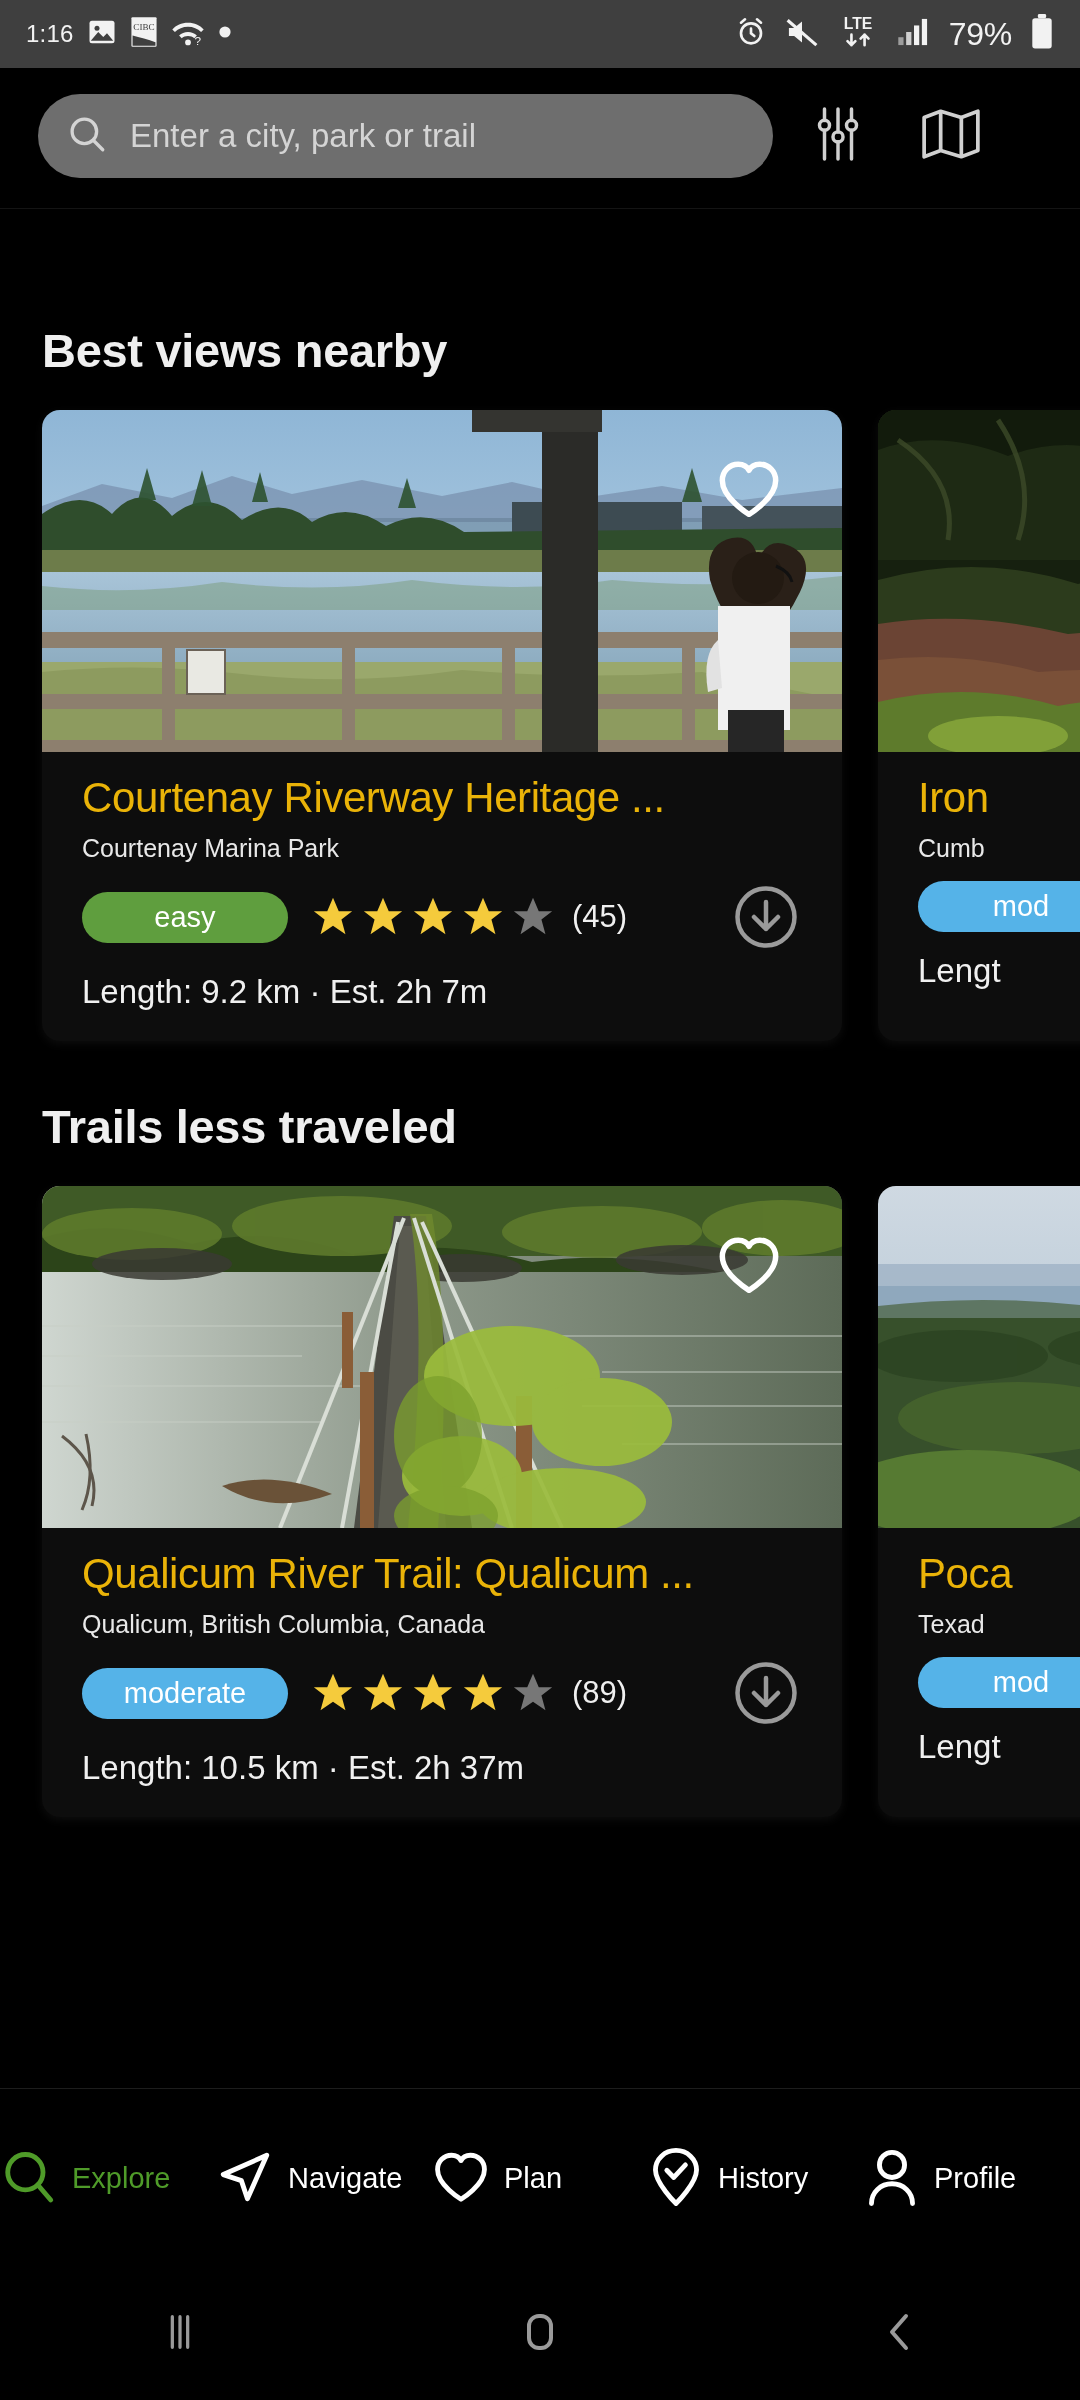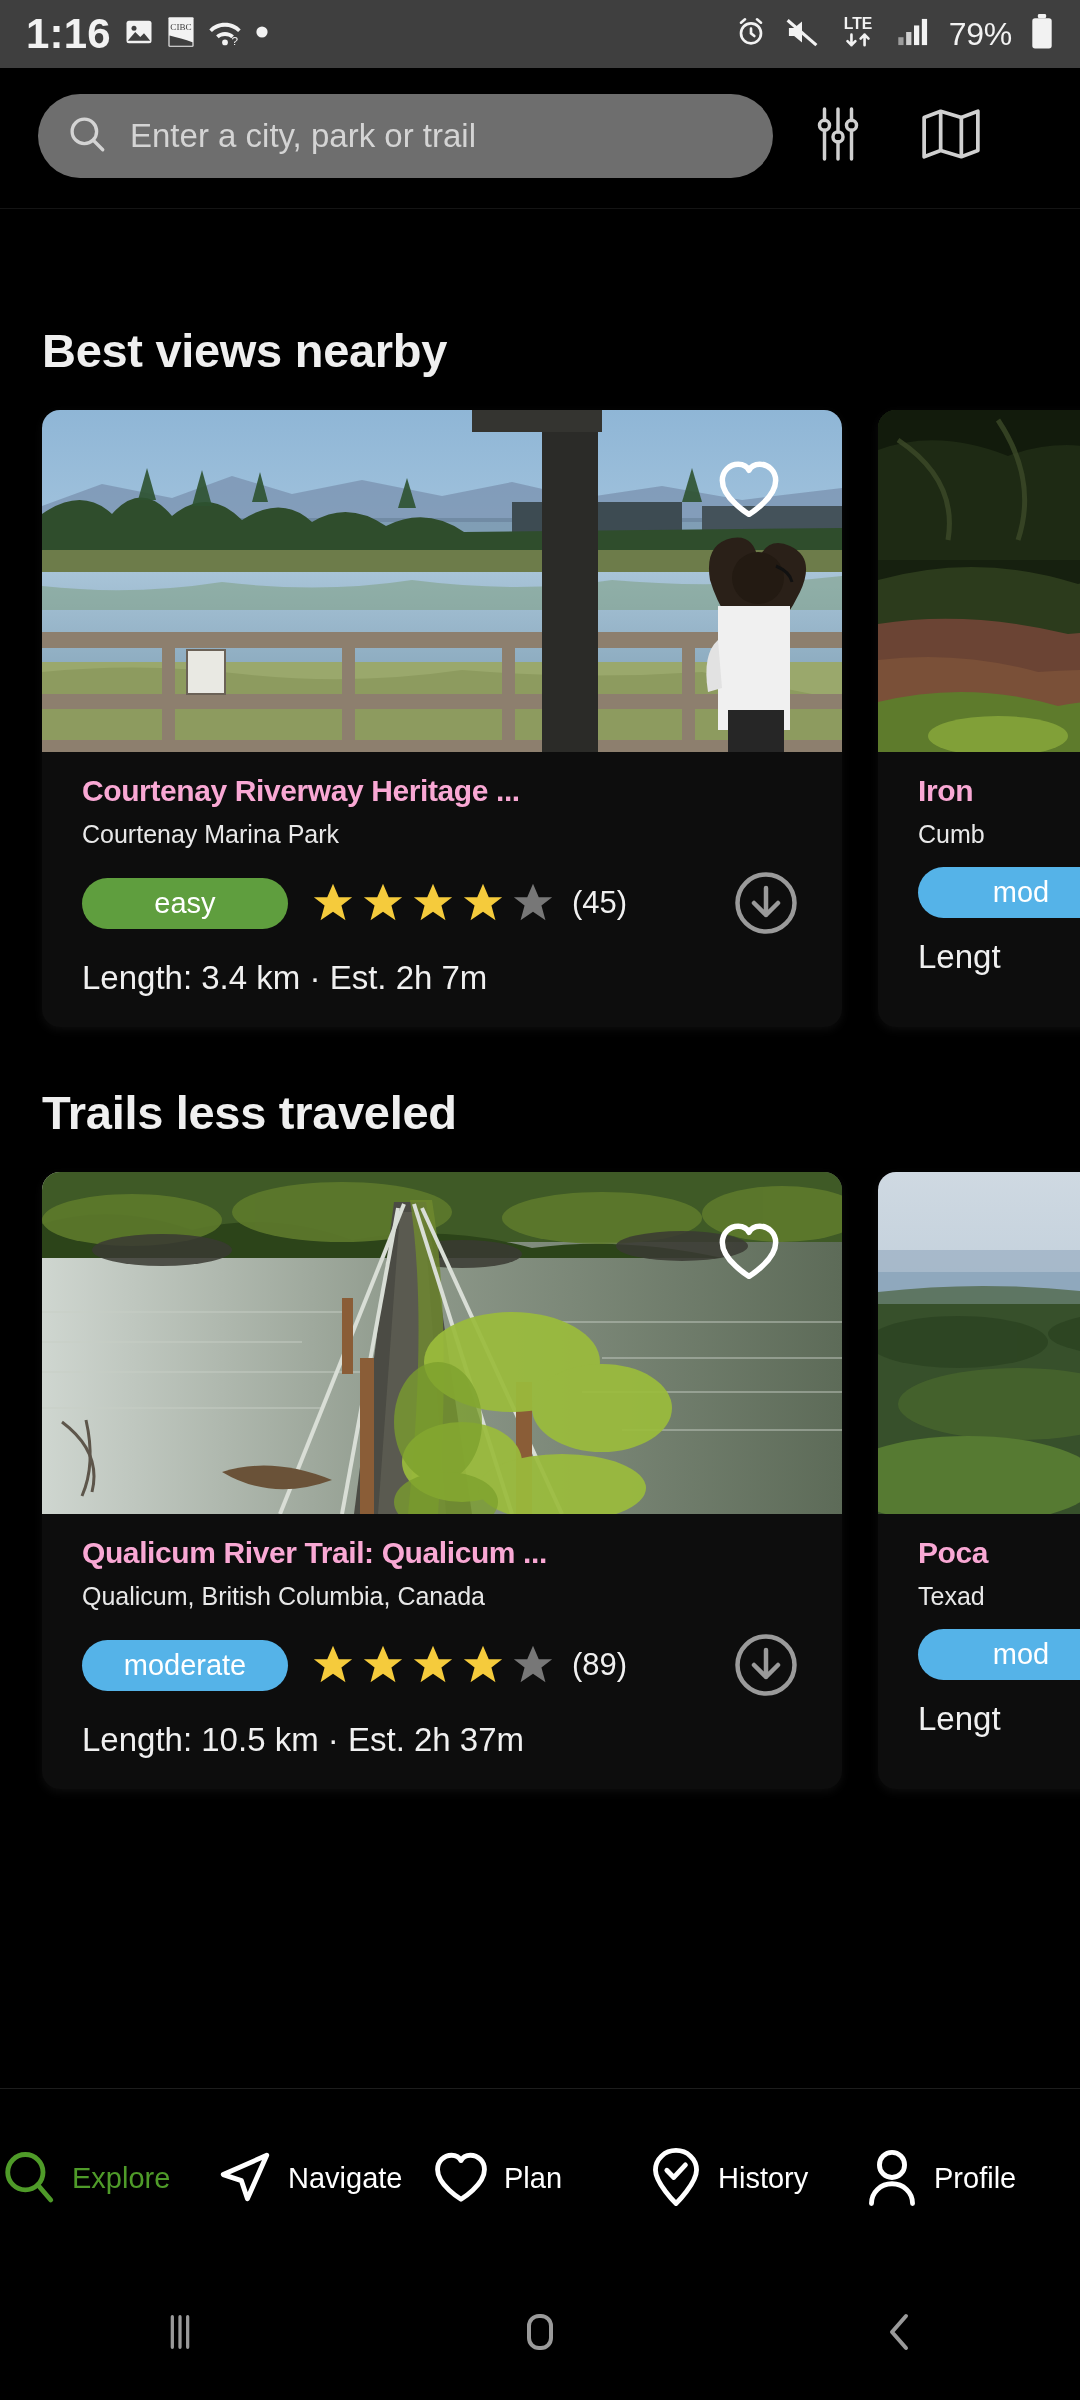--- a/index.html
+++ b/index.html
@@ -11,21 +11,21 @@
   }
   .phone { position:relative; width:1080px; height:2400px; background:#000; }
 
   
   .statusbar {
     height:68px; background:#3f3f3f;
     display:flex; align-items:center;
     padding:0 26px; color:#f2f2f2;
   }
   .sb-left { display:flex; align-items:center; gap:13px; }
-  .sb-clock { font-size:42px; letter-spacing:.2px;font-weight:bold; }
+  .sb-clock { font-size:24px; letter-spacing:.2px; }
   .sb-right { margin-left:auto; display:flex; align-items:center; gap:18px; }
   .sb-batt { font-size:32px; letter-spacing:-.3px; }
   .ic { display:block; }
 
   
   .header {
     background:#000; padding:26px 38px 30px 38px;
     display:flex; align-items:center; gap:17px;
     border-bottom:1px solid #141414;
   }
@@ -51,21 +51,21 @@
   }
   .card.peek { flex:0 0 800px; }
   .card-photo { position:relative; height:342px; overflow:hidden; }
   .card-photo svg { display:block; width:100%; height:100%; }
   .heart {
     position:absolute; top:48px; right:60px;
     width:66px; height:62px;
   }
   .card-body { padding:22px 40px 30px 40px; }
   .card-title {
-    color:#f9a8d4; font-size:30px; font-weight:bold;
+    color:#eab308; font-size:42px; font-weight:normal;
     white-space:nowrap; overflow:hidden; letter-spacing:-.4px;
   }
   .card-sub { color:#e8e8e8; font-size:25px; margin-top:12px; white-space:nowrap; }
   .card-meta { display:flex; align-items:center; margin-top:18px; }
   .badge {
     color:#fff; font-size:29px; border-radius:30px;
     padding:9px 30px; min-width:206px; text-align:center;
   }
   .stars { display:flex; align-items:center; gap:4px; margin-left:22px; }
   .star { width:46px; height:46px; }
@@ -282,21 +282,21 @@
                 </svg>
             </span>
             <span class="rcount">(45)</span>
             <span class="dlbtn">
               <svg width="72" height="72" viewBox="0 0 24 24" fill="none" stroke="#9a9a9a" stroke-width="1.5">
                   <circle cx="12" cy="12" r="9.5"></circle>
                   <path d="M12 7v9m0 0l-4-4m4 4l4-4" stroke-linecap="round" stroke-linejoin="round"></path>
                 </svg>
             </span>
           </div>
-          <div class="card-len">Length: 3.4 km  ·  Est. 2h 7m</div>
+          <div class="card-len">Length: 9.2 km  ·  Est. 2h 7m</div>
         </div>
       </div>
 
       <div class="card peek">
         <div class="card-photo">
           <svg viewBox="0 0 800 342" preserveAspectRatio="none">
             <rect width="800" height="342" fill="#16200f"></rect>
             <rect y="0" width="800" height="150" fill="#1e2a14"></rect>
             <path d="M0 40 q60 -22 130 6 q70 -26 140 10 q80 -20 150 12 q70 -16 150 8 L800 70 L800 0 L0 0Z" fill="#121b0c"></path>
             <g stroke="#3c4a28" stroke-width="5" fill="none" opacity=".8">

